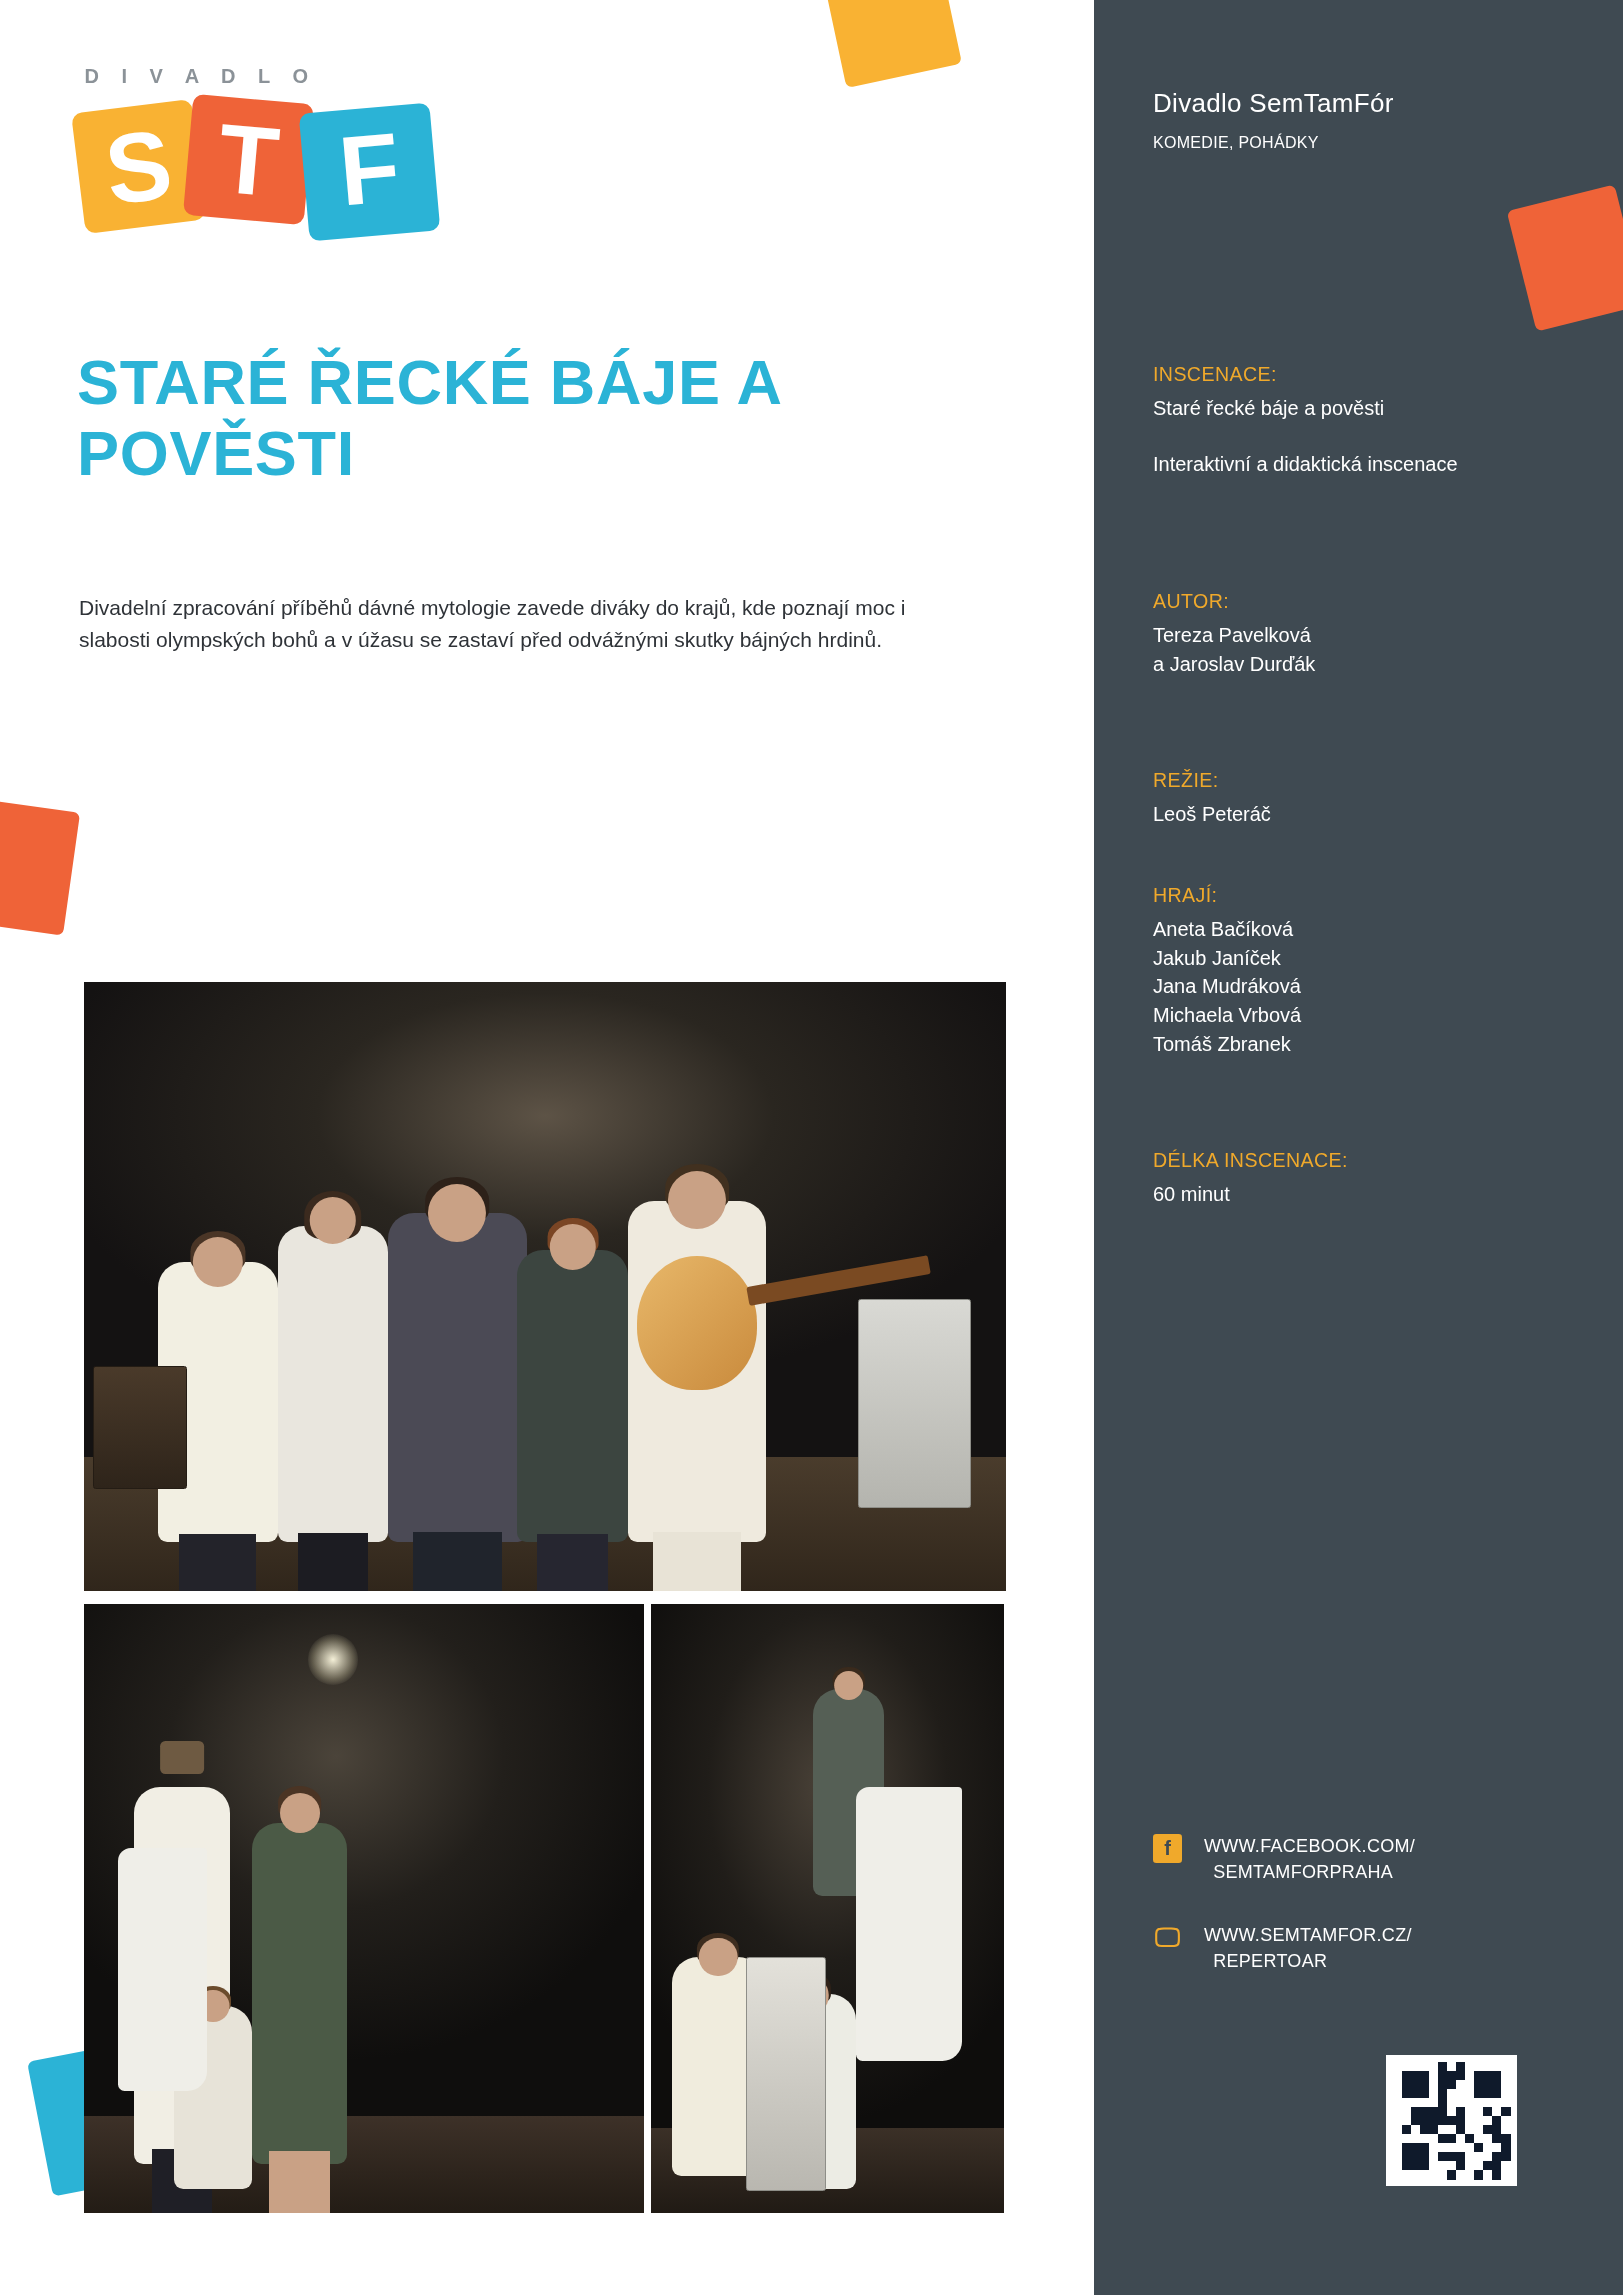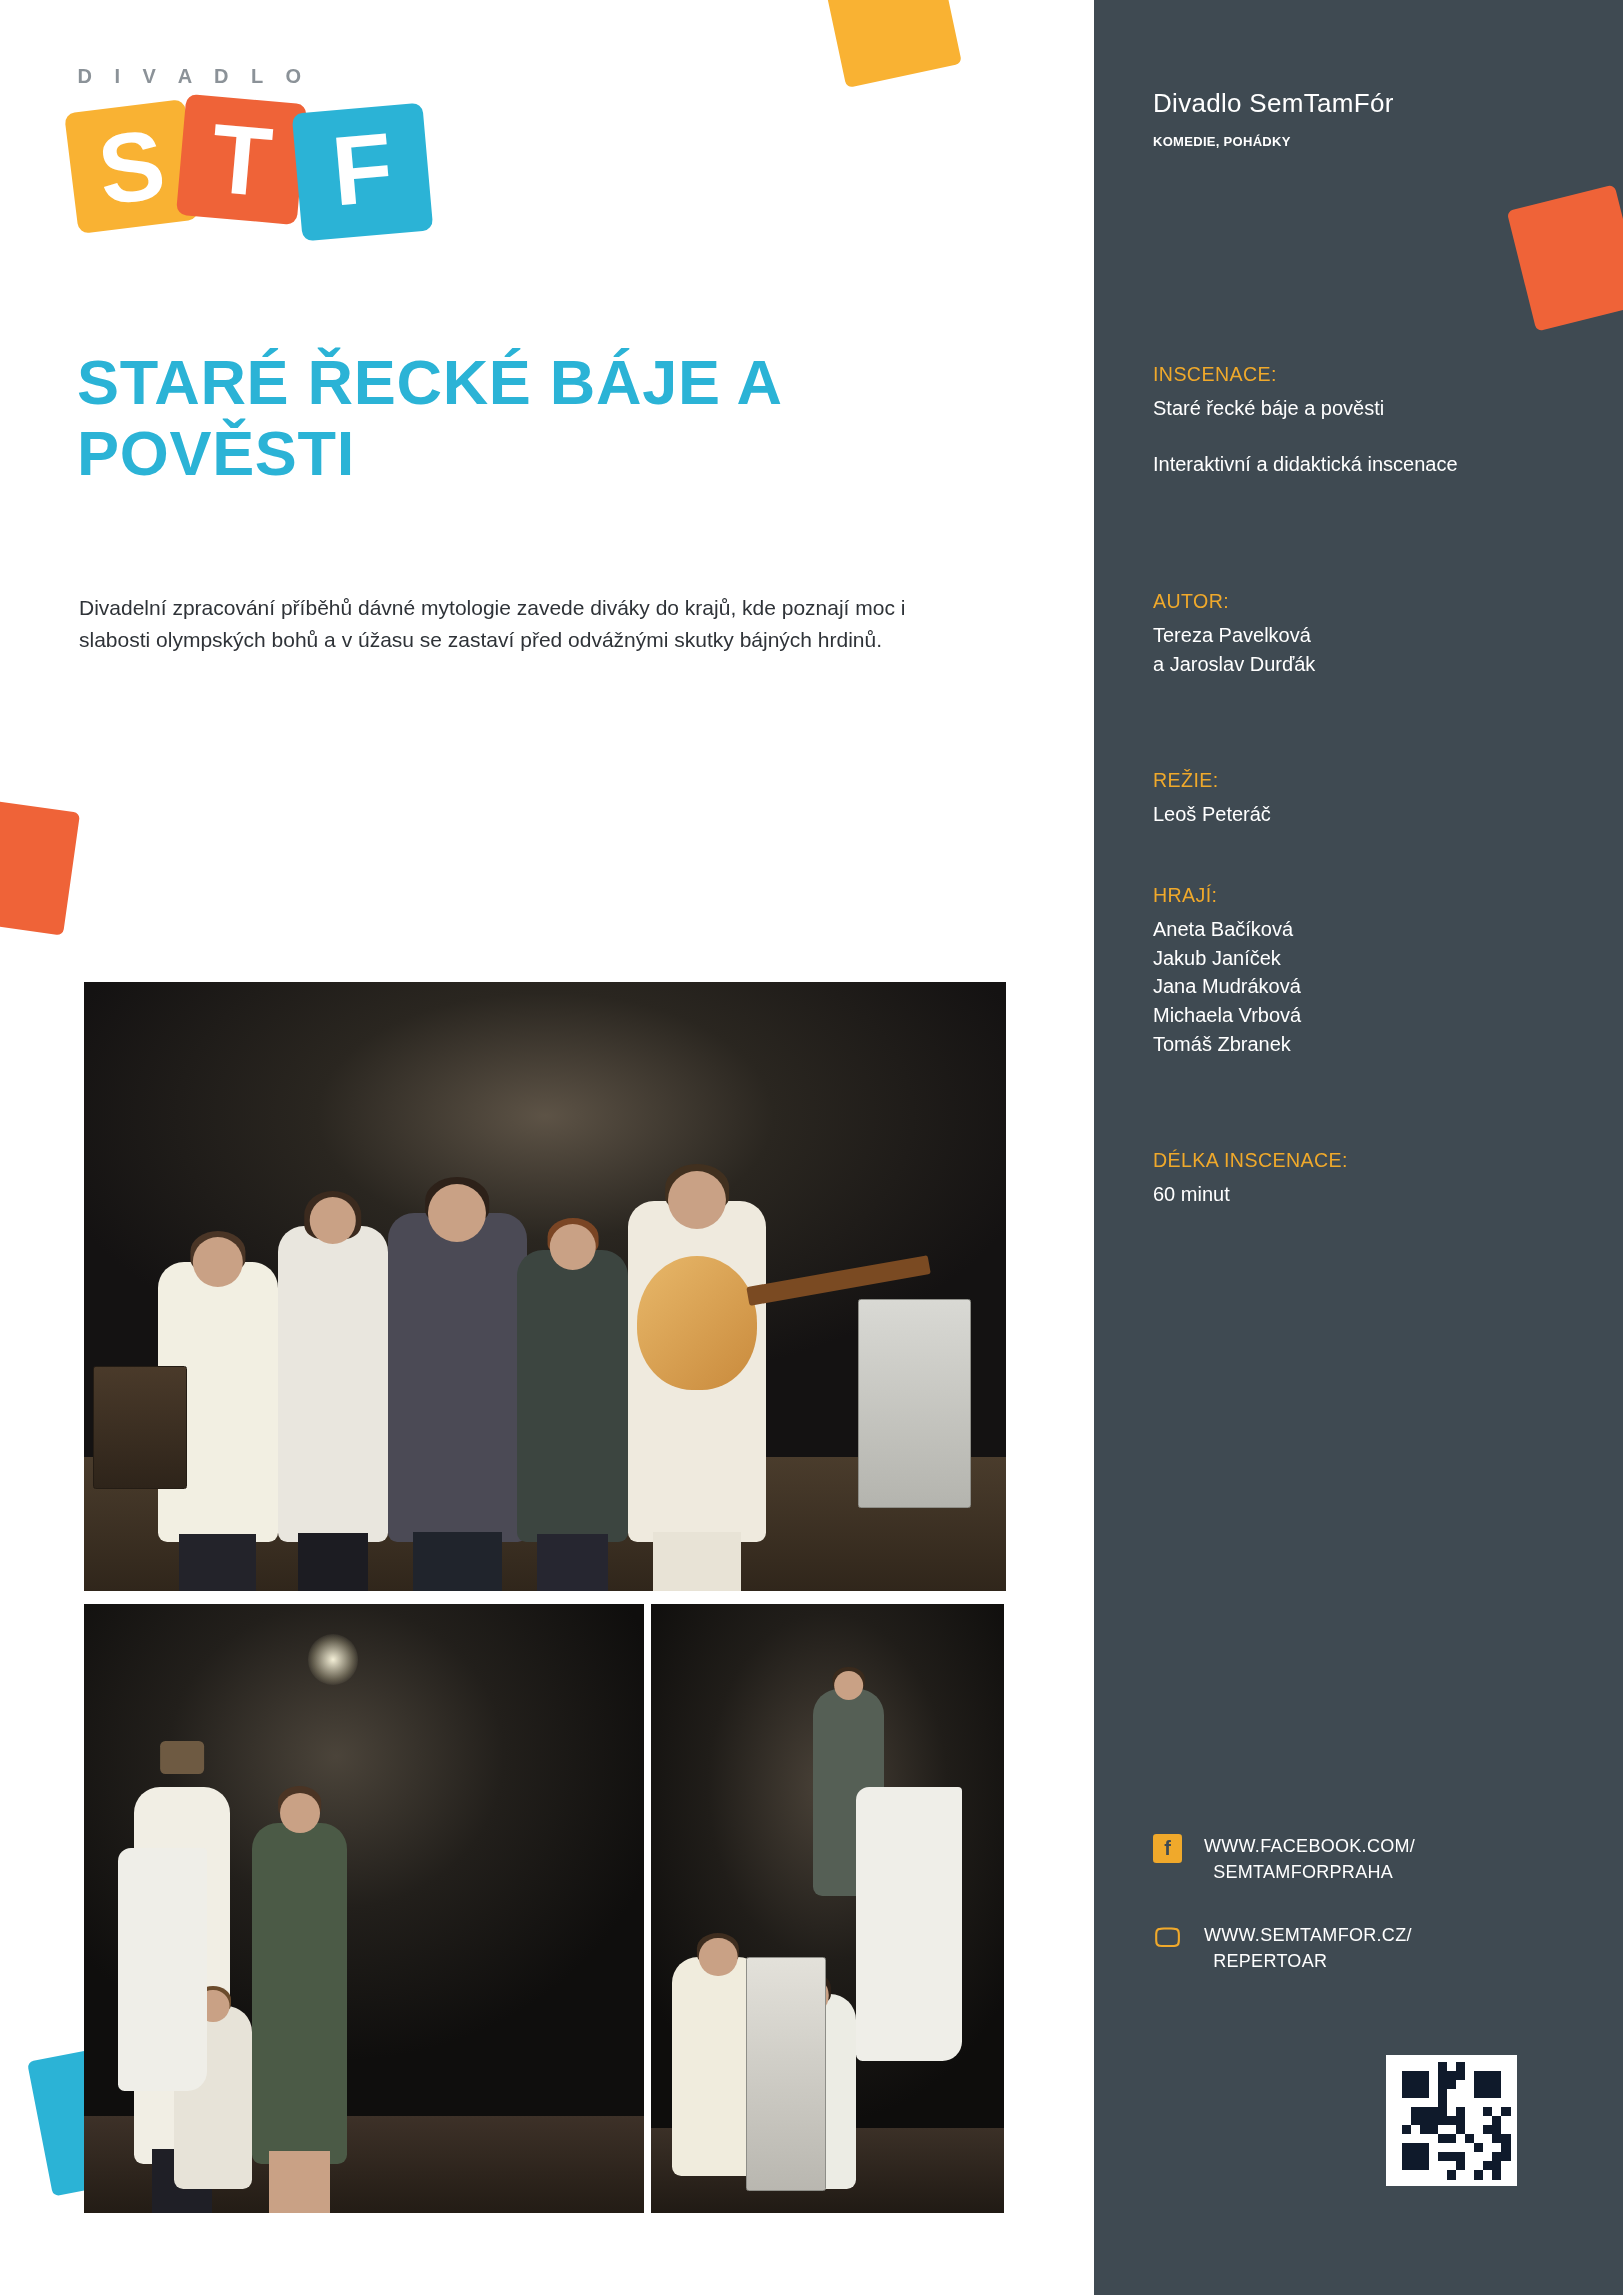--- a/index.html
+++ b/index.html
@@ -60,21 +60,21 @@
   .deco-blue-bottom {
     left: 39px; top: 2049px;
     width: 124px; height: 137px;
     background: #2bb3d6;
     transform: rotate(-11deg);
   }
 
   
   .logo-block {
     position: absolute;
-    left: 71px; top: 65px;
+    left: 78px; top: 65px;
     width: 458px;
   }
   .logo-word {
     font-size: 20px;
     letter-spacing: 8.5px;
     font-weight: bold;
     color: #8b9298;
     margin-left: 6.5px;
   }
   .logo-tiles {
@@ -252,22 +252,22 @@
     left: 1153px; top: 88px;
     color: #ffffff;
     font-size: 26px;
     font-weight: normal;
     letter-spacing: 0.3px;
   }
   .r-sub {
     position: absolute;
     left: 1153px; top: 134px;
     color: #ffffff;
-    font-size: 13px;
-    font-weight: bold;
+    font-size: 16px;
+    font-weight: normal;
     letter-spacing: 0.3px;
   }
   .r-sec {
     position: absolute;
     left: 1153px;
     width: 419px;
   }
   .r-label {
     color: #f0a92b;
     font-size: 19.6px;

